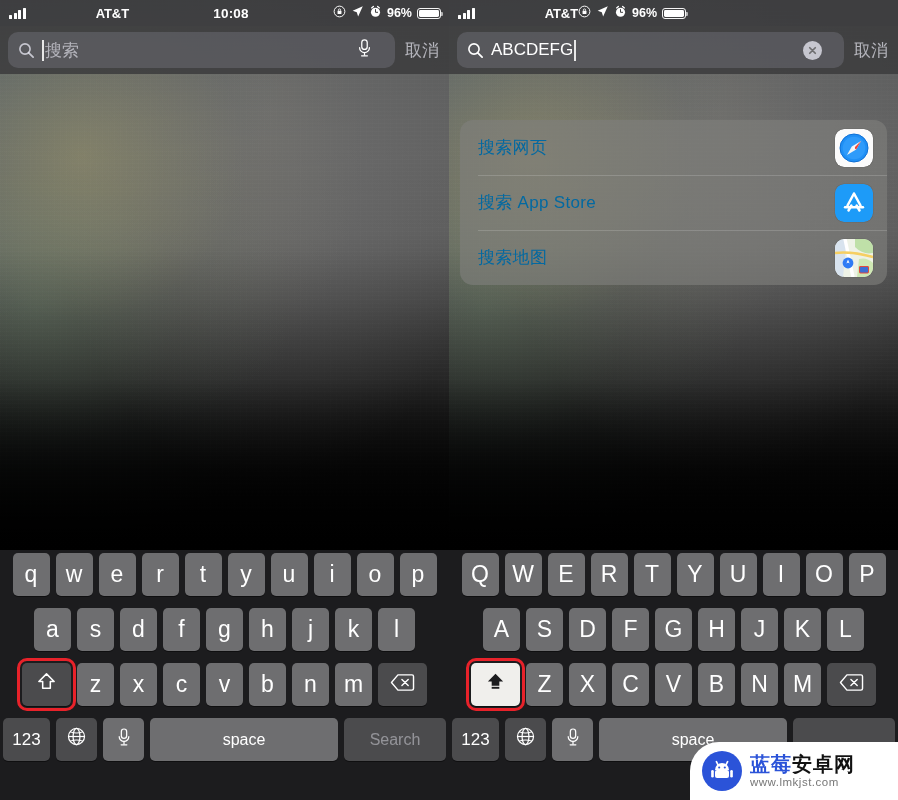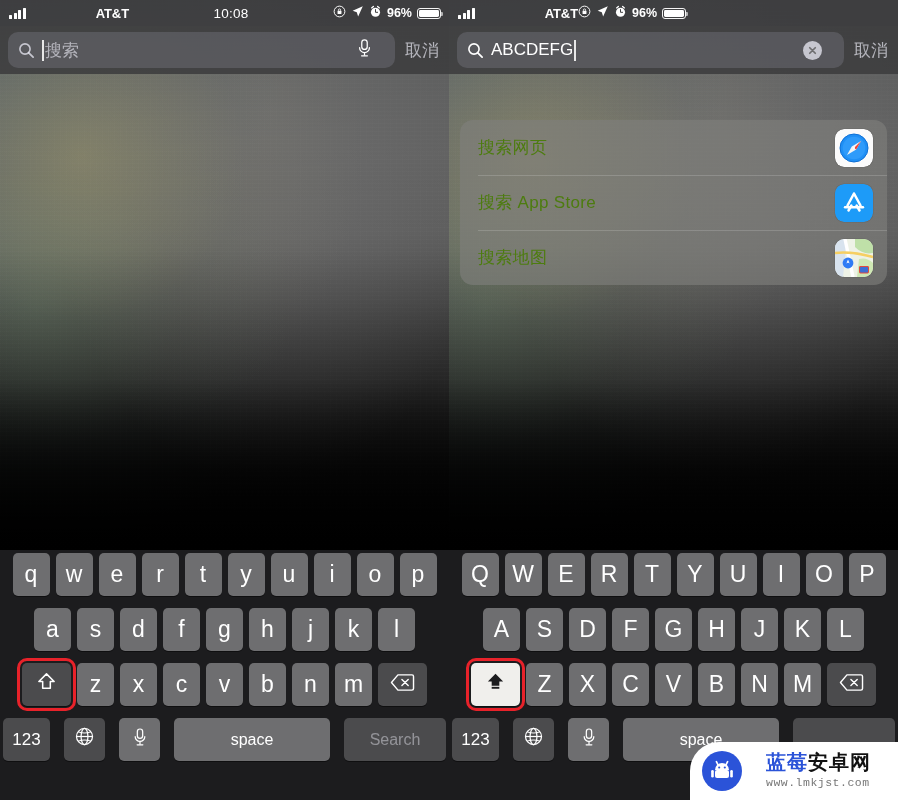--- a/index.html
+++ b/index.html
@@ -62,21 +62,21 @@
     font-size: 13px;
     z-index: 5;
     background: rgba(60,60,62,0.92);
   }
   .sb-left {
     display: flex; align-items: center; gap: 4px;
     margin-left: 9px; width: 120px; justify-content: space-between;
   }
   .sb-center {
     flex: 1; text-align: center;
-    font-size: 13.5px; font-weight: normal;
+    font-size: 13.5px; font-weight: bold;
     letter-spacing: 0.2px;
   }
   .sb-right {
     display: flex; align-items: center; gap: 5px;
     margin-right: 8px;
   }
   .carrier { font-size: 13px; font-weight: bold; letter-spacing: -0.1px; }
   .signal-bars { display: flex; align-items: flex-end; gap: 1.5px; height: 11px; }
   .signal-bars i {
     display: block; width: 3px; background: #fff; border-radius: 0.5px;
@@ -159,21 +159,21 @@
     height: 55px;
     display: flex; align-items: center;
     padding: 0 14px 0 18px;
     position: relative;
   }
   .suggest-row + .suggest-row::before {
     content: ""; position: absolute; left: 18px; right: 0; top: 0;
     height: 1px; background: rgba(255,255,255,0.16);
   }
   .suggest-label {
-    flex: 1; color: #4d7c0f; font-size: 17px;
+    flex: 1; color: #0369a1; font-size: 17px;
     letter-spacing: 0.3px;
   }
   .app-icon {
     width: 38px; height: 38px; border-radius: 9px;
     flex: 0 0 auto; overflow: hidden;
     box-shadow: 0 0 0 0.5px rgba(0,0,0,0.10);
   }
 
   
   .keyboard {
@@ -184,21 +184,21 @@
     box-sizing: border-box;
   }
   .krow {
     display: flex; justify-content: center;
     align-items: center;
     gap: 6px;
     height: 43px;
     margin-bottom: 12px;
   }
   .krow.r2 { padding: 0 22px; }
-  .krow.r4 { margin-bottom: 0; gap: 14px; padding: 0 3px; }
+  .krow.r4 { margin-bottom: 0; gap: 6px; padding: 0 3px; }
   .key {
     background: #6e6e70;
     border-radius: 5px;
     color: #fff;
     font-size: 23px;
     height: 43px;
     display: flex; align-items: center; justify-content: center;
     box-shadow: 0 1px 0 rgba(0,0,0,0.45);
     flex: 0 0 auto;
     font-weight: 400;
@@ -238,21 +238,21 @@
     padding-left: 12px;
     box-sizing: border-box;
     z-index: 20;
   }
   .wm-logo {
     width: 40px; height: 40px; border-radius: 50%;
     background: #2b53d8;
     display: flex; align-items: center; justify-content: center;
     flex: 0 0 auto;
   }
-  .wm-text { margin-left: 24px; line-height: 1; font-family: Liberation Mono, monospace; }
+  .wm-text { margin-left: 8px; line-height: 1; }
   .wm-title {
     font-size: 20px; font-weight: bold; letter-spacing: 1px;
   }
   .wm-title .blue { color: #2b53d8; }
   .wm-title .black { color: #111; }
   .wm-url {
     font-size: 11.5px; color: #777; margin-top: 3px; letter-spacing: 0.5px;
   }
 </style>
 </head>

